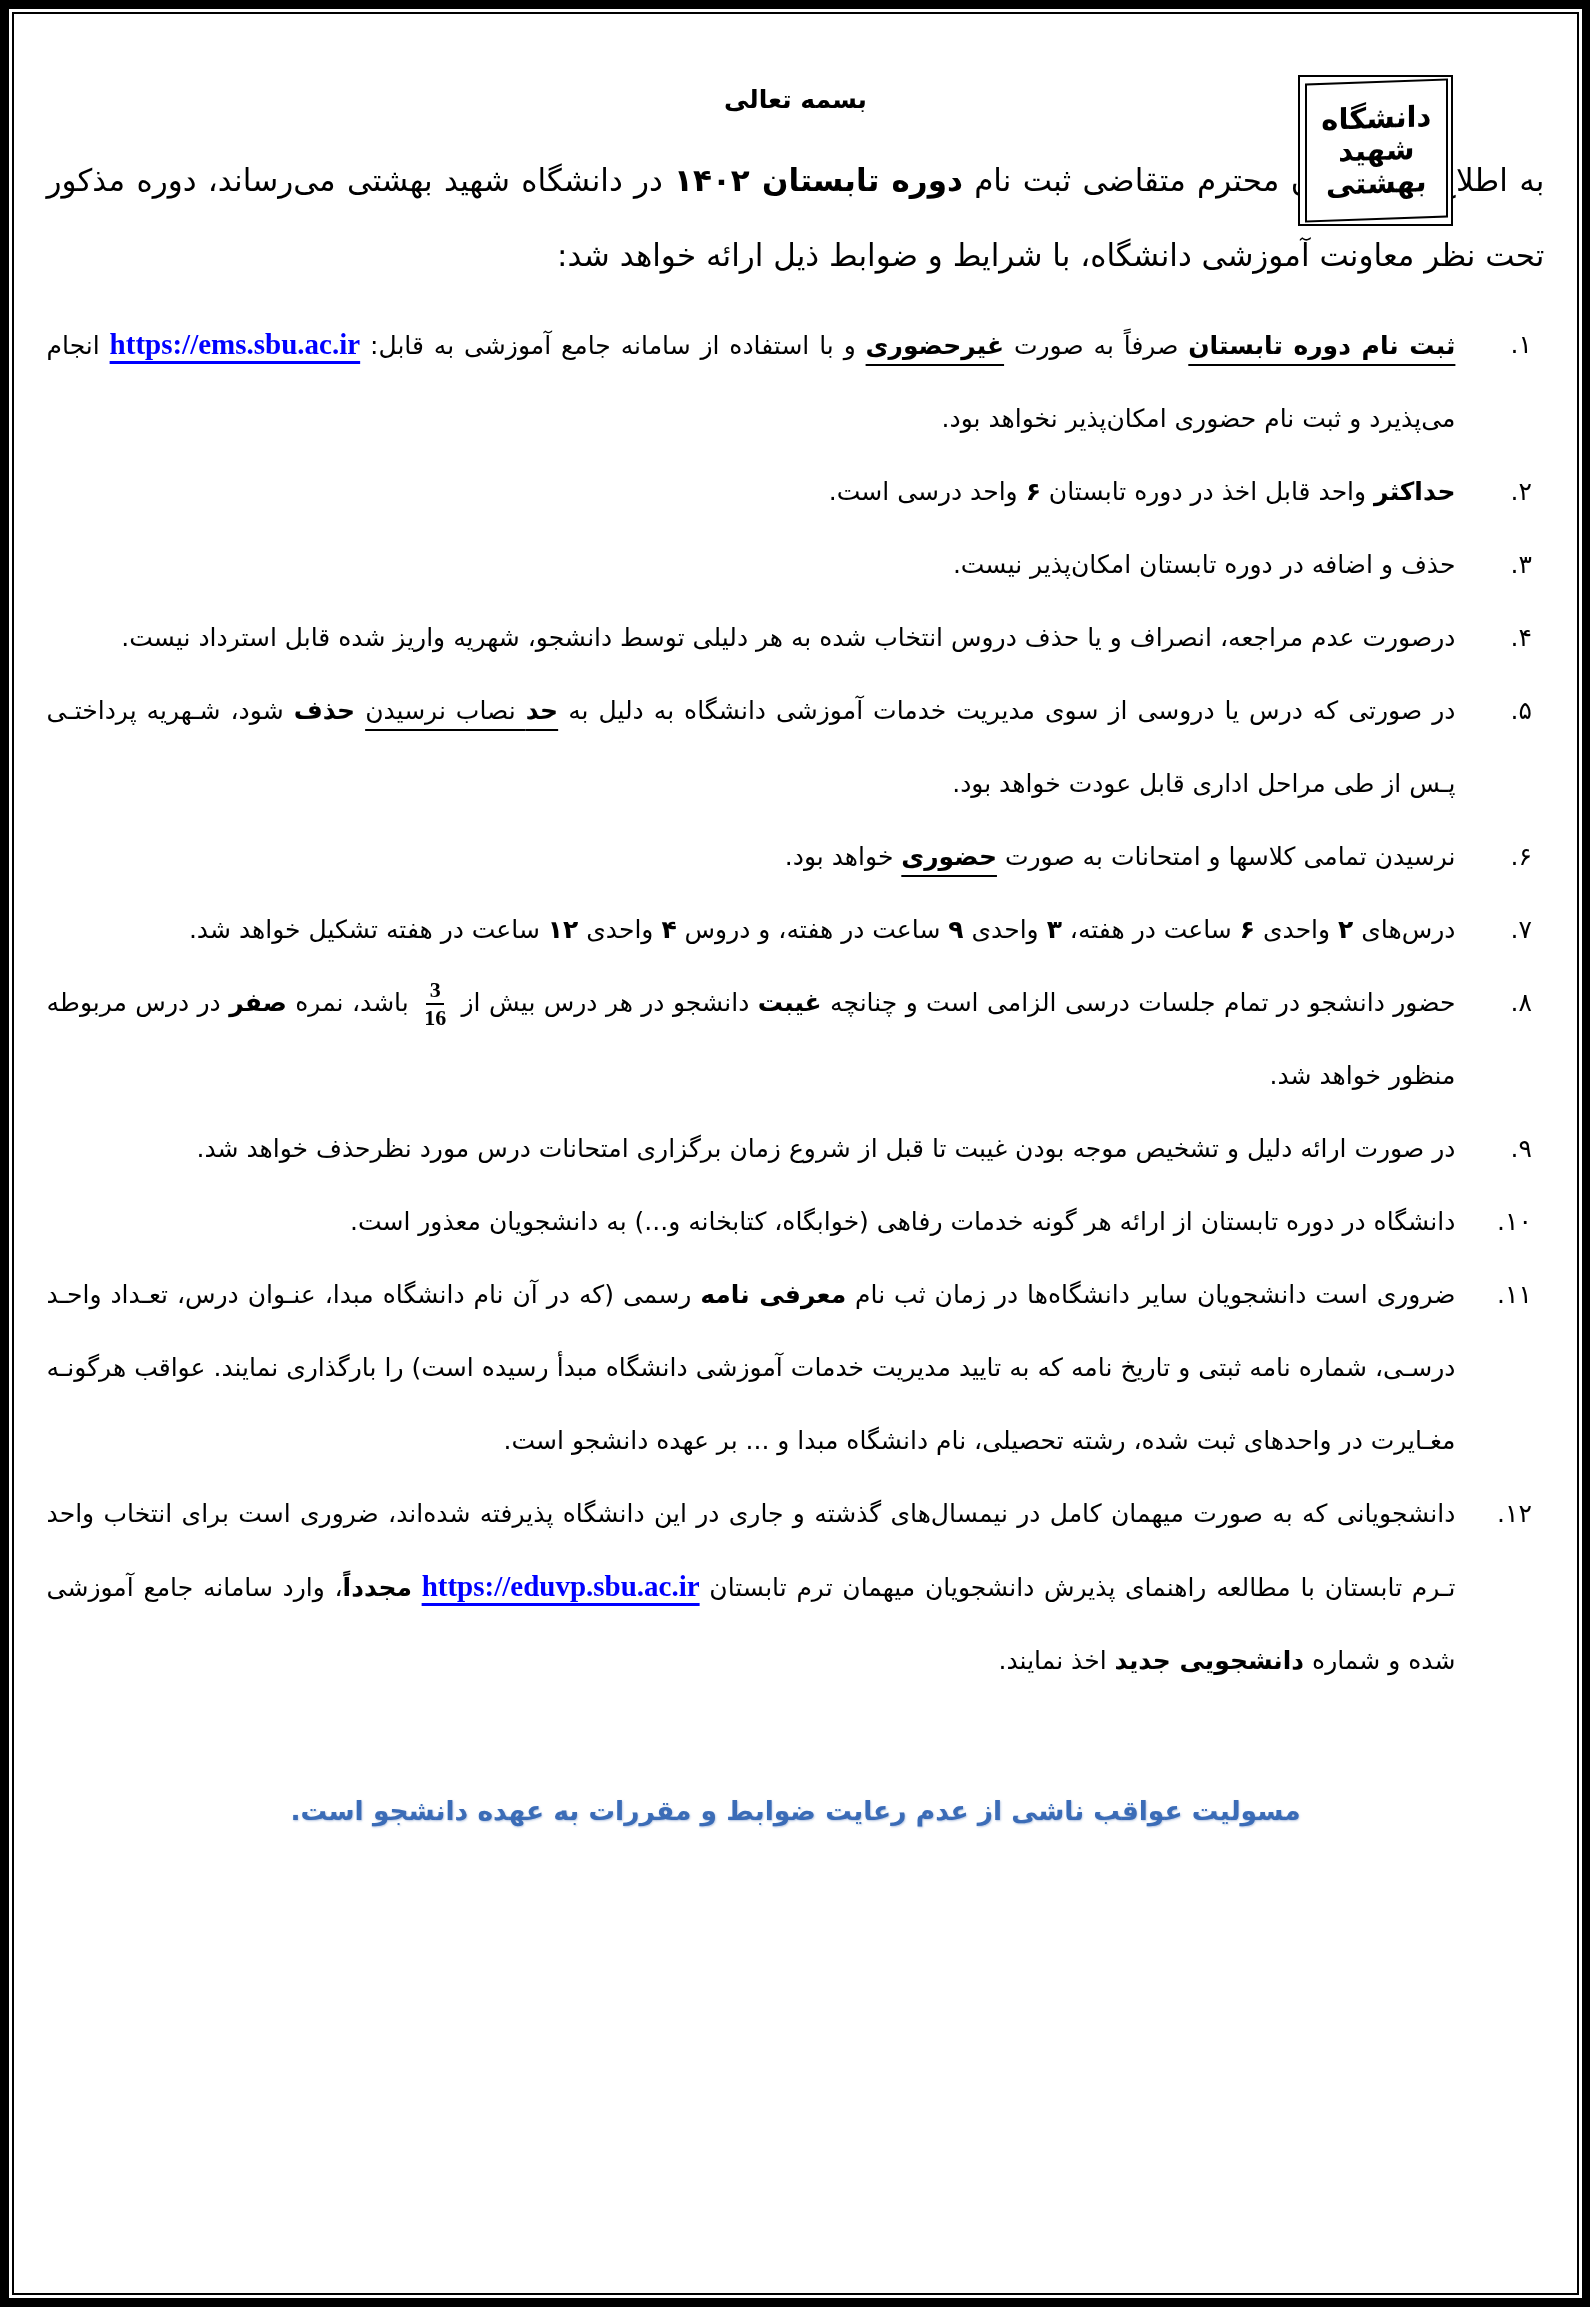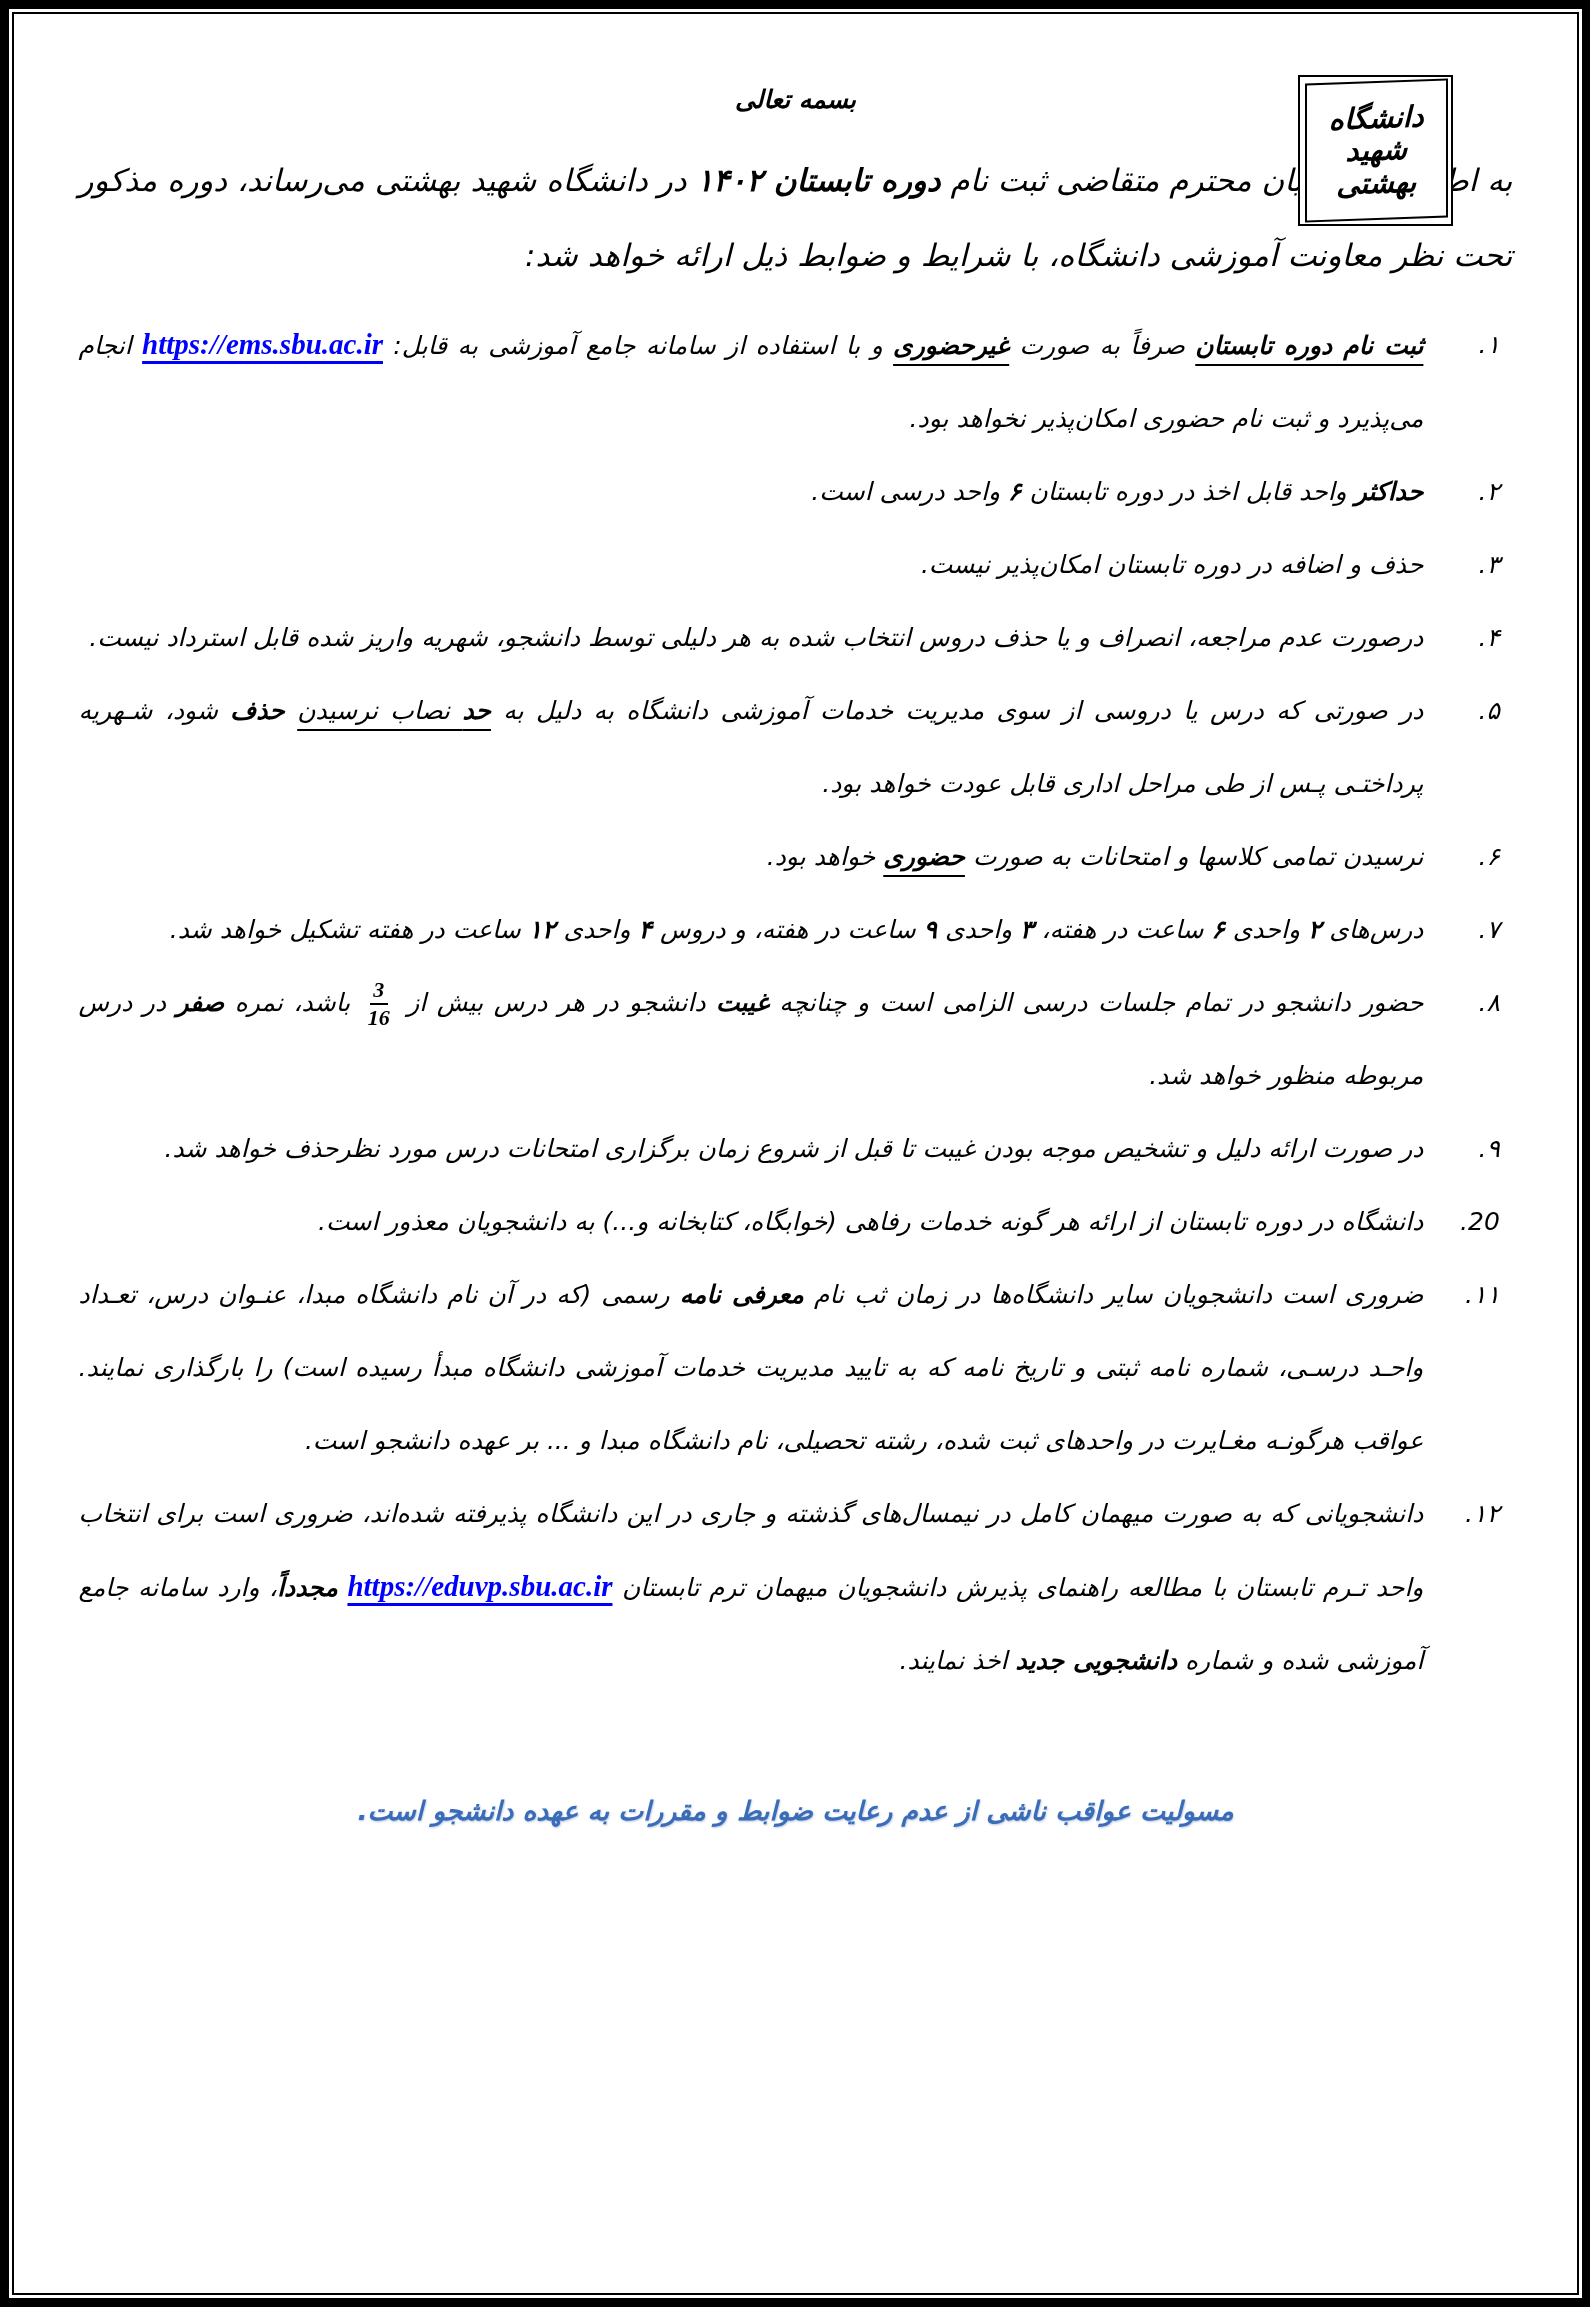--- a/index.html
+++ b/index.html
@@ -13,21 +13,21 @@
     position:relative;
     width:1591px;height:2307px;
     background:#ffffff;
     direction:rtl;
     color:#000;
     font-family:"DejaVu Sans",sans-serif;
     overflow:hidden;
   }
   .outer-frame{position:absolute;inset:0;border:9px solid var(--border);pointer-events:none;}
   .inner-frame{position:absolute;inset:12px;border:2.8px solid var(--border);pointer-events:none;}
-  .content{position:absolute;inset:14.6px;padding:0 64px;font-style:italic;}
+  .content{position:absolute;inset:14.6px;padding:0 32px;}
   .bismillah{margin-top:70px;text-align:center;font-weight:bold;font-size:25px;}
   .logo{
     position:absolute;top:60px;right:123px;
     width:155px;height:151px;
     border:2.8px solid #000;background:#fff;padding:4.2px;
   }
   .logo-inner{
     width:100%;height:100%;
     border:2.1px solid #000;
     display:flex;flex-direction:column;align-items:center;justify-content:center;
@@ -121,21 +121,21 @@
           <div class="item-body"><span>حضور دانشجو در تمام جلسات درسی الزامی است و چنانچه </span><span class="b">غیبت</span><span> دانشجو در هر درس بیش از </span><span class="frac">
               <span class="num">3</span>
               <span class="den">16</span>
             </span><span> باشد، نمره </span><span class="b">صفر</span><span> در درس مربوطه منظور خواهد شد.</span></div>
         </div>
         <div class="list-item">
           <span class="marker">۹.</span>
           <div class="item-body"><span>در صورت ارائه دلیل و تشخیص موجه بودن غیبت تا قبل از شروع زمان برگزاری امتحانات درس مورد نظرحذف خواهد شد.</span></div>
         </div>
         <div class="list-item">
-          <span class="marker">20.</span>
+          <span class="marker">۱۰.</span>
           <div class="item-body"><span>دانشگاه در دوره تابستان از ارائه هر گونه خدمات رفاهی (خوابگاه، کتابخانه و...) به دانشجویان معذور است.</span></div>
         </div>
         <div class="list-item">
           <span class="marker">۱۱.</span>
           <div class="item-body"><span>ضروری است دانشجویان سایر دانشگاه‌ها در زمان ثب نام </span><span class="b">معرفی نامه</span><span> رسمی (که در آن نام دانشگاه مبدا، عنـوان درس، تعـداد واحـد درسـی، شماره نامه ثبتی و تاریخ نامه که به تایید مدیریت خدمات آموزشی دانشگاه مبدأ رسیده است) را بارگذاری نمایند. عواقب هرگونـه مغـایرت در واحدهای ثبت شده، رشته تحصیلی، نام دانشگاه مبدا و ... بر عهده دانشجو است.</span></div>
         </div>
         <div class="list-item">
           <span class="marker">۱۲.</span>
           <div class="item-body"><span>دانشجویانی که به صورت میهمان کامل در نیمسال‌های گذشته و جاری در این دانشگاه پذیرفته شده‌اند، ضروری است برای انتخاب واحد تـرم تابستان با مطالعه راهنمای پذیرش دانشجویان میهمان ترم تابستان </span><a class="link" dir="ltr" href="#">https://eduvp.sbu.ac.ir</a><span> </span><span class="b">مجدداً</span><span>، وارد سامانه جامع آموزشی شده و شماره </span><span class="b">دانشجویی جدید</span><span> اخذ نمایند.</span></div>
         </div>

